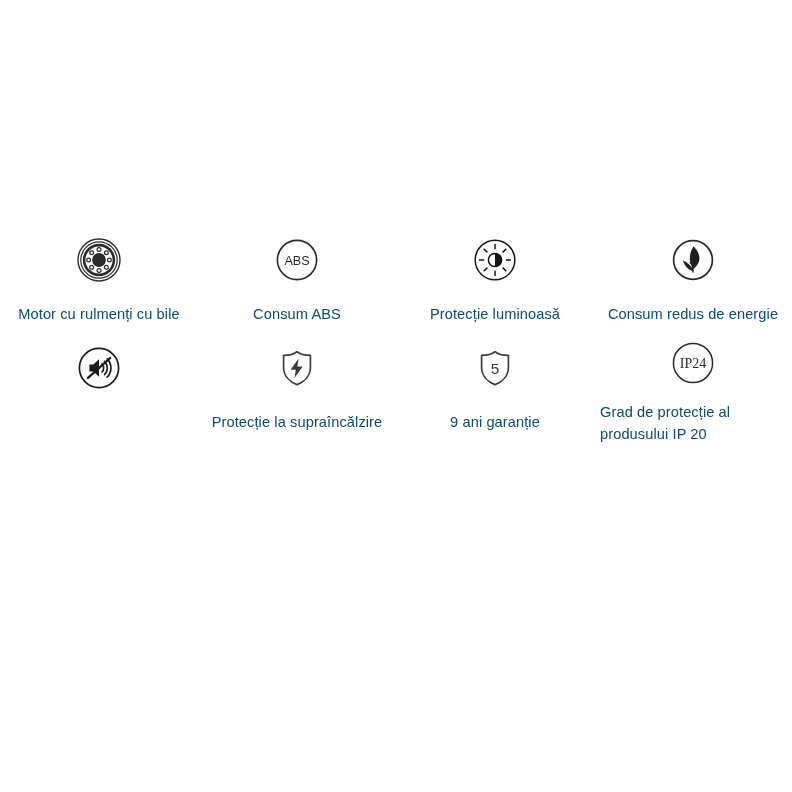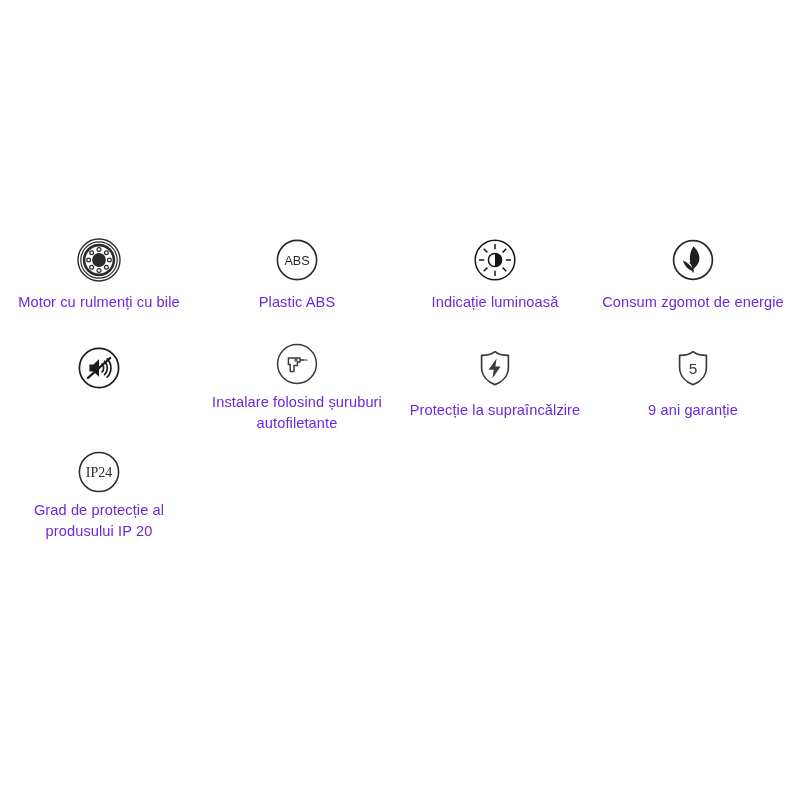--- a/index.html
+++ b/index.html
@@ -30,25 +30,24 @@
   .icon-wrap {
     height: 52px;
     width: 52px;
     margin-top: 15px;
     display: flex;
     align-items: center;
     justify-content: center;
   }
   .icon-wrap svg { display: block; }
   .feature-label {
-    margin-top: 6px;
+    margin-top: 18px;
     font-size: 14.6px;
     line-height: 1.48;
-    color: #6d28d9;
-    text-align: center;
+    color: #0c4a6e;
     letter-spacing: 0.1px;
     max-width: 190px;
     font-weight: 400;
   }
 </style>
 </head>
 <body>
 
 <div id="feature-grid">
 
@@ -85,21 +84,21 @@
     <div class="feature-label">Motor cu rulmenți cu bile</div>
   </div>
 
   <div class="feature-cell">
     <span class="icon-wrap">
       <svg width="42" height="42" viewBox="0 0 42 42">
         <circle cx="21" cy="21" r="19.6" fill="none" stroke="#2b2b2b" stroke-width="1.6"></circle>
         <text x="21" y="21" dy="0.36em" text-anchor="middle" font-family="Liberation Sans, sans-serif" font-size="12.6" fill="#2b2b2b">ABS</text>
       </svg>
     </span>
-    <div class="feature-label">Plastic ABS</div>
+    <div class="feature-label">Consum ABS</div>
   </div>
 
 
   <div class="feature-cell">
     <span class="icon-wrap">
       <svg width="42" height="42" viewBox="0 0 42 42">
         <circle cx="21" cy="21" r="19.8" fill="none" stroke="#151515" stroke-width="1.5"></circle>
         <circle cx="21" cy="21" r="6.6" fill="none" stroke="#151515" stroke-width="1.5"></circle>
         <path d="M21 14.4 A6.6 6.6 0 0 1 21 27.6 Z" fill="#151515"></path>
         <g stroke="#151515" stroke-width="1.5" stroke-linecap="butt">
@@ -107,63 +106,51 @@
           <line x1="21" y1="31.8" x2="21" y2="37.0"></line>
           <line x1="5.0" y1="21" x2="10.2" y2="21"></line>
           <line x1="31.8" y1="21" x2="37.0" y2="21"></line>
           <line x1="9.7" y1="9.7" x2="13.4" y2="13.4"></line>
           <line x1="28.6" y1="28.6" x2="32.3" y2="32.3"></line>
           <line x1="32.3" y1="9.7" x2="28.6" y2="13.4"></line>
           <line x1="13.4" y1="28.6" x2="9.7" y2="32.3"></line>
         </g>
       </svg>
     </span>
-    <div class="feature-label">Indicație luminoasă</div>
+    <div class="feature-label">Protecție luminoasă</div>
   </div>
 
   <div class="feature-cell">
     <span class="icon-wrap">
       <svg width="42" height="42" viewBox="0 0 42 42">
         <circle cx="21" cy="21" r="19.4" fill="none" stroke="#2b2b2b" stroke-width="1.7"></circle>
         <path d="M21.6 7.2 C27.6 13.6 29.4 20.4 24.8 26.6 C23.6 28.2 22.2 29.4 21.0 30.2 C19.8 28.0 18.4 25.0 18.0 21.6 C17.4 16.4 18.8 11.2 21.6 7.2 Z" fill="#1f1f1f"></path>
         <path d="M21.0 30.2 C19.0 27.0 15.0 23.0 11.0 21.4 C12.4 26.6 15.8 30.4 21.0 32.0 Z" fill="#1f1f1f"></path>
         <path d="M21.0 33.6 L21.0 22.0" stroke="#1f1f1f" stroke-width="1.4" fill="none"></path>
         <path d="M21.0 26.4 L17.6 23.4" stroke="#1f1f1f" stroke-width="1.2" fill="none"></path>
       </svg>
     </span>
-    <div class="feature-label">Consum zgomot de energie</div>
+    <div class="feature-label">Consum redus de energie</div>
   </div>
 
   <div class="feature-cell">
     <span class="icon-wrap">
       <svg width="42" height="42" viewBox="0 0 42 42">
         <circle cx="21" cy="21" r="19.6" fill="none" stroke="#1c1c1c" stroke-width="1.7"></circle>
         <path d="M11.4 17.4 L15.4 17.4 L21.0 12.2 L21.0 29.8 L15.4 24.6 L11.4 24.6 Z" fill="#1c1c1c"></path>
         <g fill="none" stroke="#1c1c1c" stroke-width="1.7" stroke-linecap="round">
           <path d="M24.0 17.0 A5.6 5.6 0 0 1 24.0 25.0"></path>
           <path d="M26.6 14.4 A9.4 9.4 0 0 1 26.6 27.6"></path>
           <path d="M29.2 11.8 A13.2 13.2 0 0 1 29.2 30.2"></path>
         </g>
         <line x1="9.2" y1="31.6" x2="32.8" y2="10.4" stroke="#1c1c1c" stroke-width="2.1"></line>
       </svg>
     </span>
   </div>
 
-  <div class="feature-cell">
-    <span class="icon-wrap">
-      <svg width="42" height="42" viewBox="0 0 42 42">
-        <circle cx="21" cy="21" r="19.4" fill="none" stroke="#39393f" stroke-width="1.5"></circle>
-        <path d="M12.4 15.0 L24.0 15.0 L24.0 19.0 L21.4 19.0 L21.4 22.4 L18.0 22.4 L18.0 28.6 L14.2 28.6 L14.2 21.6 L12.4 21.6 Z" fill="none" stroke="#39393f" stroke-width="1.5" stroke-linejoin="round"></path>
-        <path d="M24.0 16.2 L28.4 16.2 L28.4 17.8 L24.0 17.8 Z" fill="#39393f"></path>
-        <path d="M28.4 16.5 L31.6 16.5 L31.6 17.5 L28.4 17.5 Z" fill="#39393f"></path>
-        <circle cx="20.0" cy="17.0" r="1.1" fill="none" stroke="#39393f" stroke-width="1.1"></circle>
-      </svg>
-    </span>
-    <div class="feature-label">Instalare folosind șuruburi autofiletante</div>
-  </div>
 
   <div class="feature-cell">
     <span class="icon-wrap">
       <svg width="42" height="42" viewBox="0 0 42 42">
         <path d="M21 4.6 C24.2 7.4 30.2 8.4 34.4 8.4 L34.4 20.4 C34.4 28.4 28.6 34.6 21 37.6 C13.4 34.6 7.6 28.4 7.6 20.4 L7.6 8.4 C11.8 8.4 17.8 7.4 21 4.6 Z" fill="none" stroke="#3a3a40" stroke-width="1.7" stroke-linejoin="round"></path>
         <path d="M22.6 11.4 L14.6 22.8 L19.8 22.8 L18.4 31.2 L26.6 19.6 L21.4 19.6 Z" fill="#3a3a40"></path>
       </svg>
     </span>
     <div class="feature-label">Protecție la supraîncălzire</div>
   </div>

